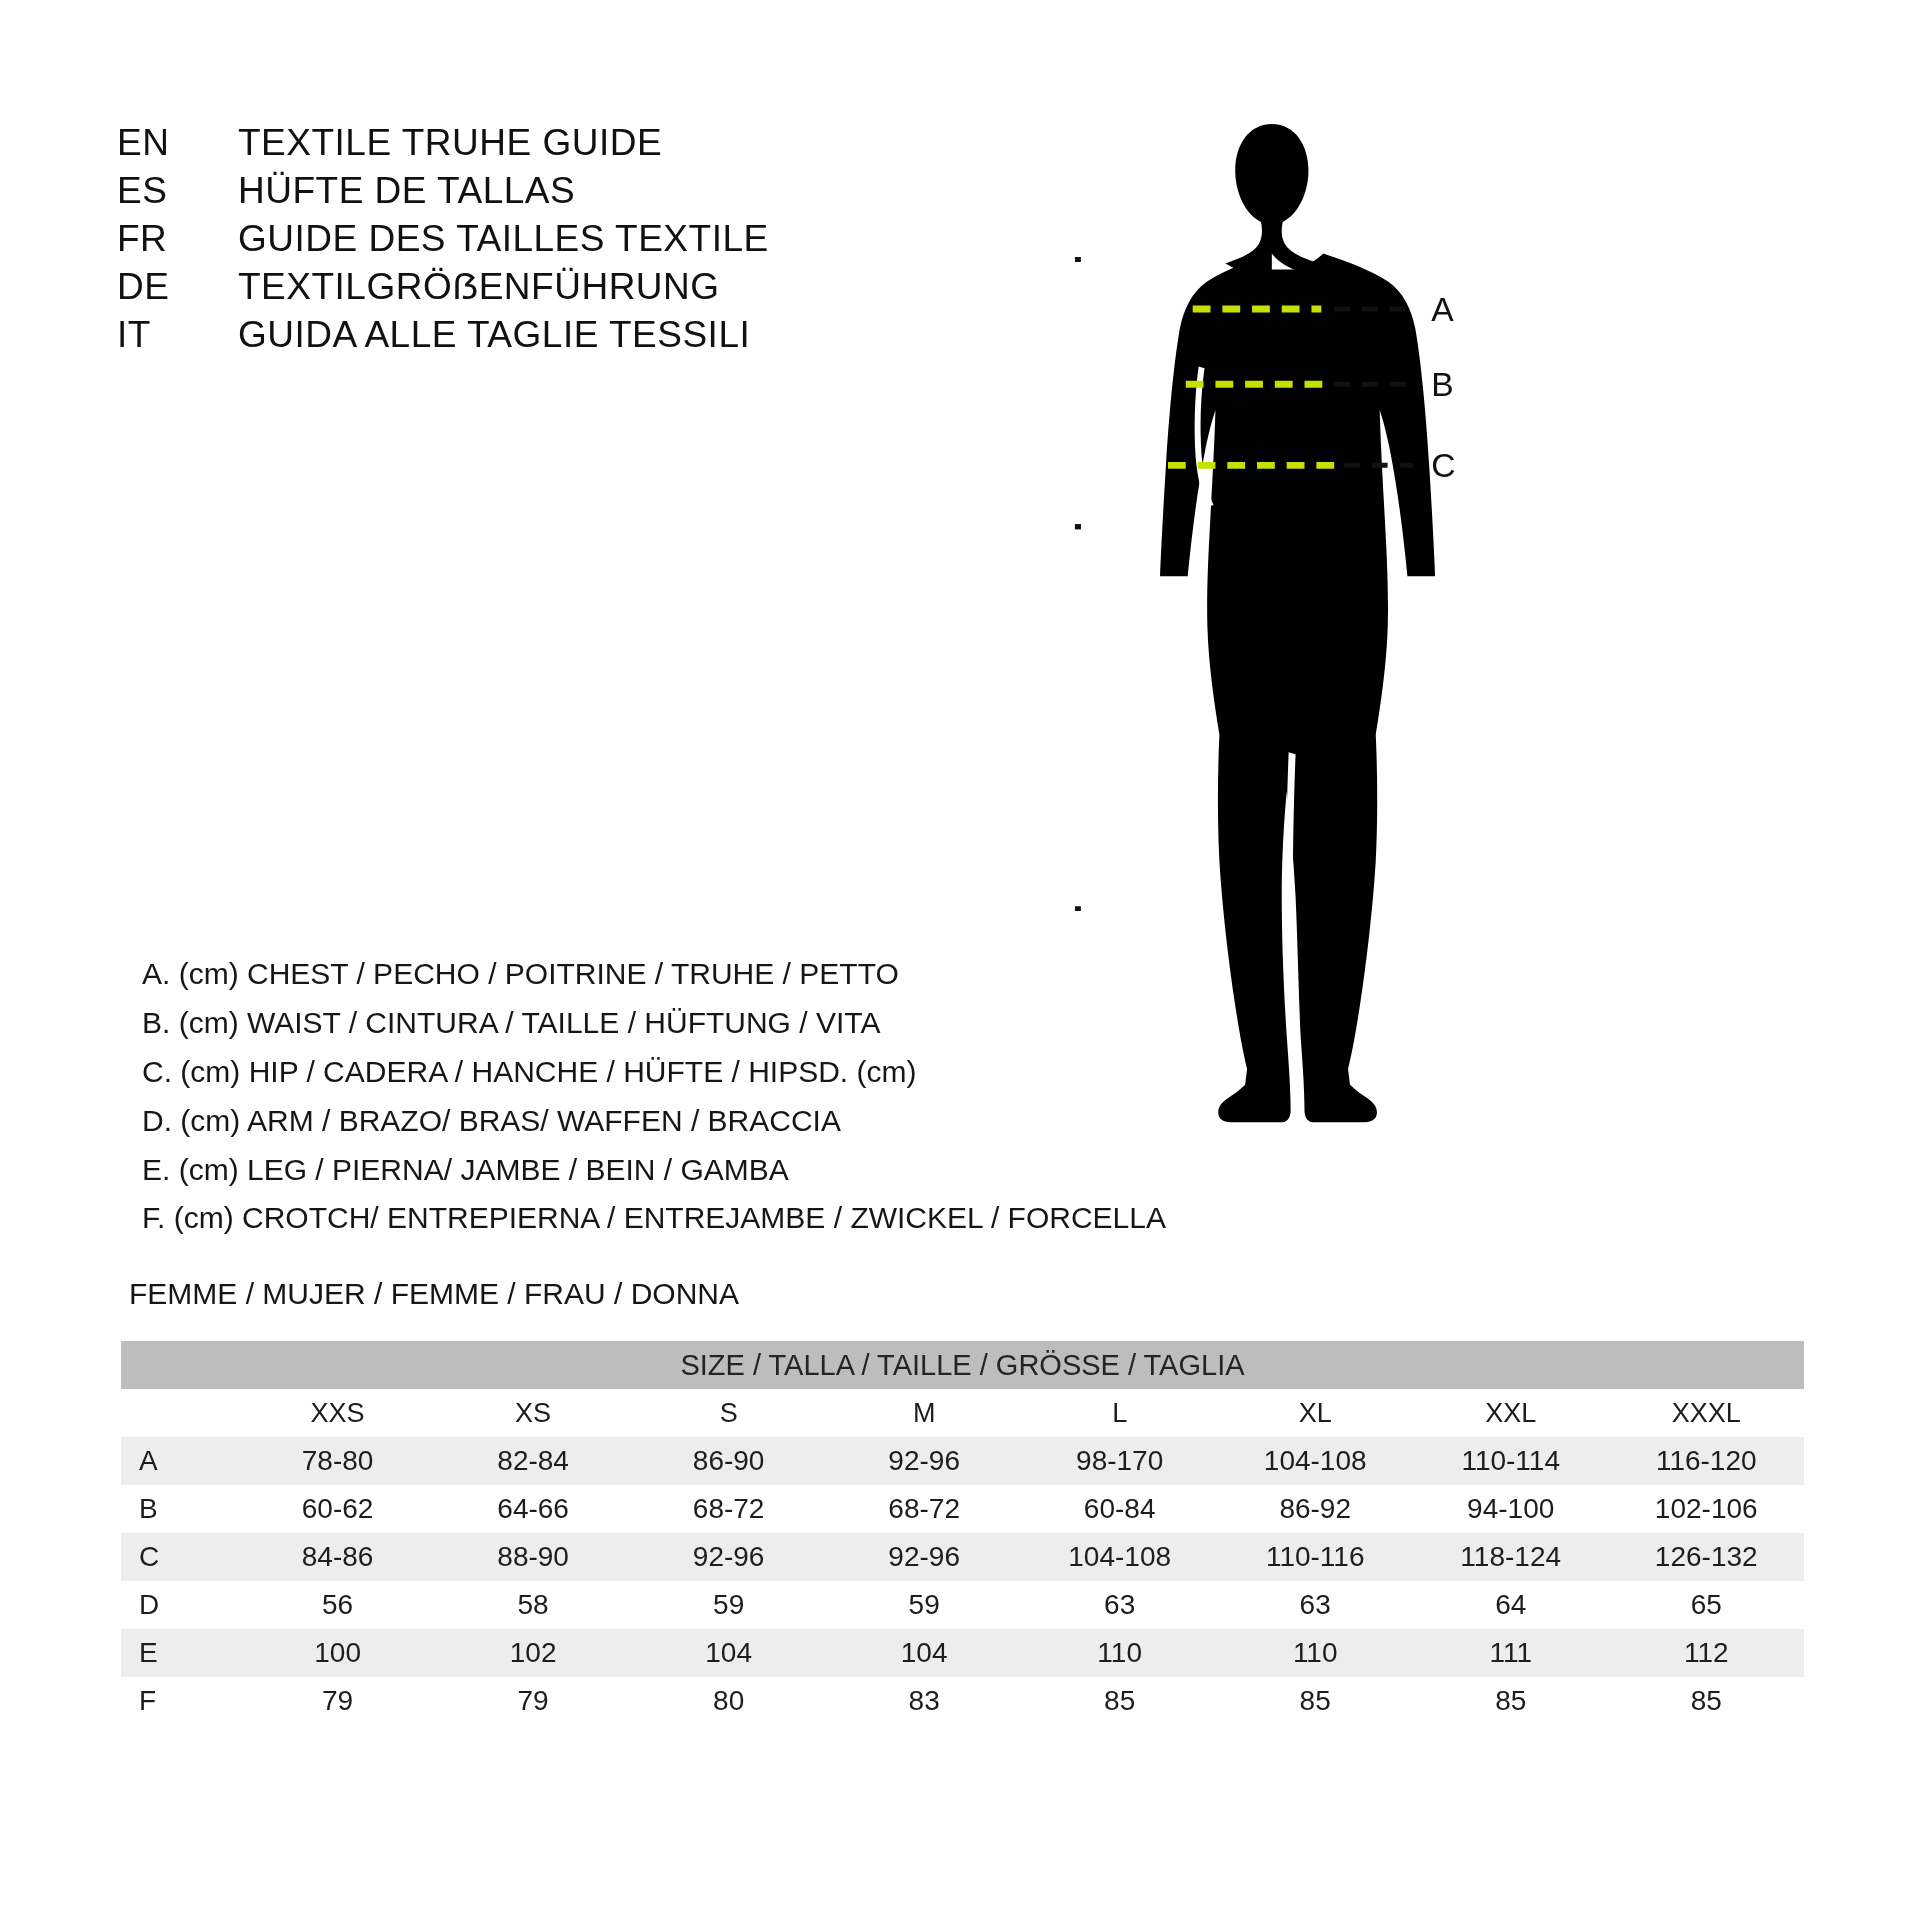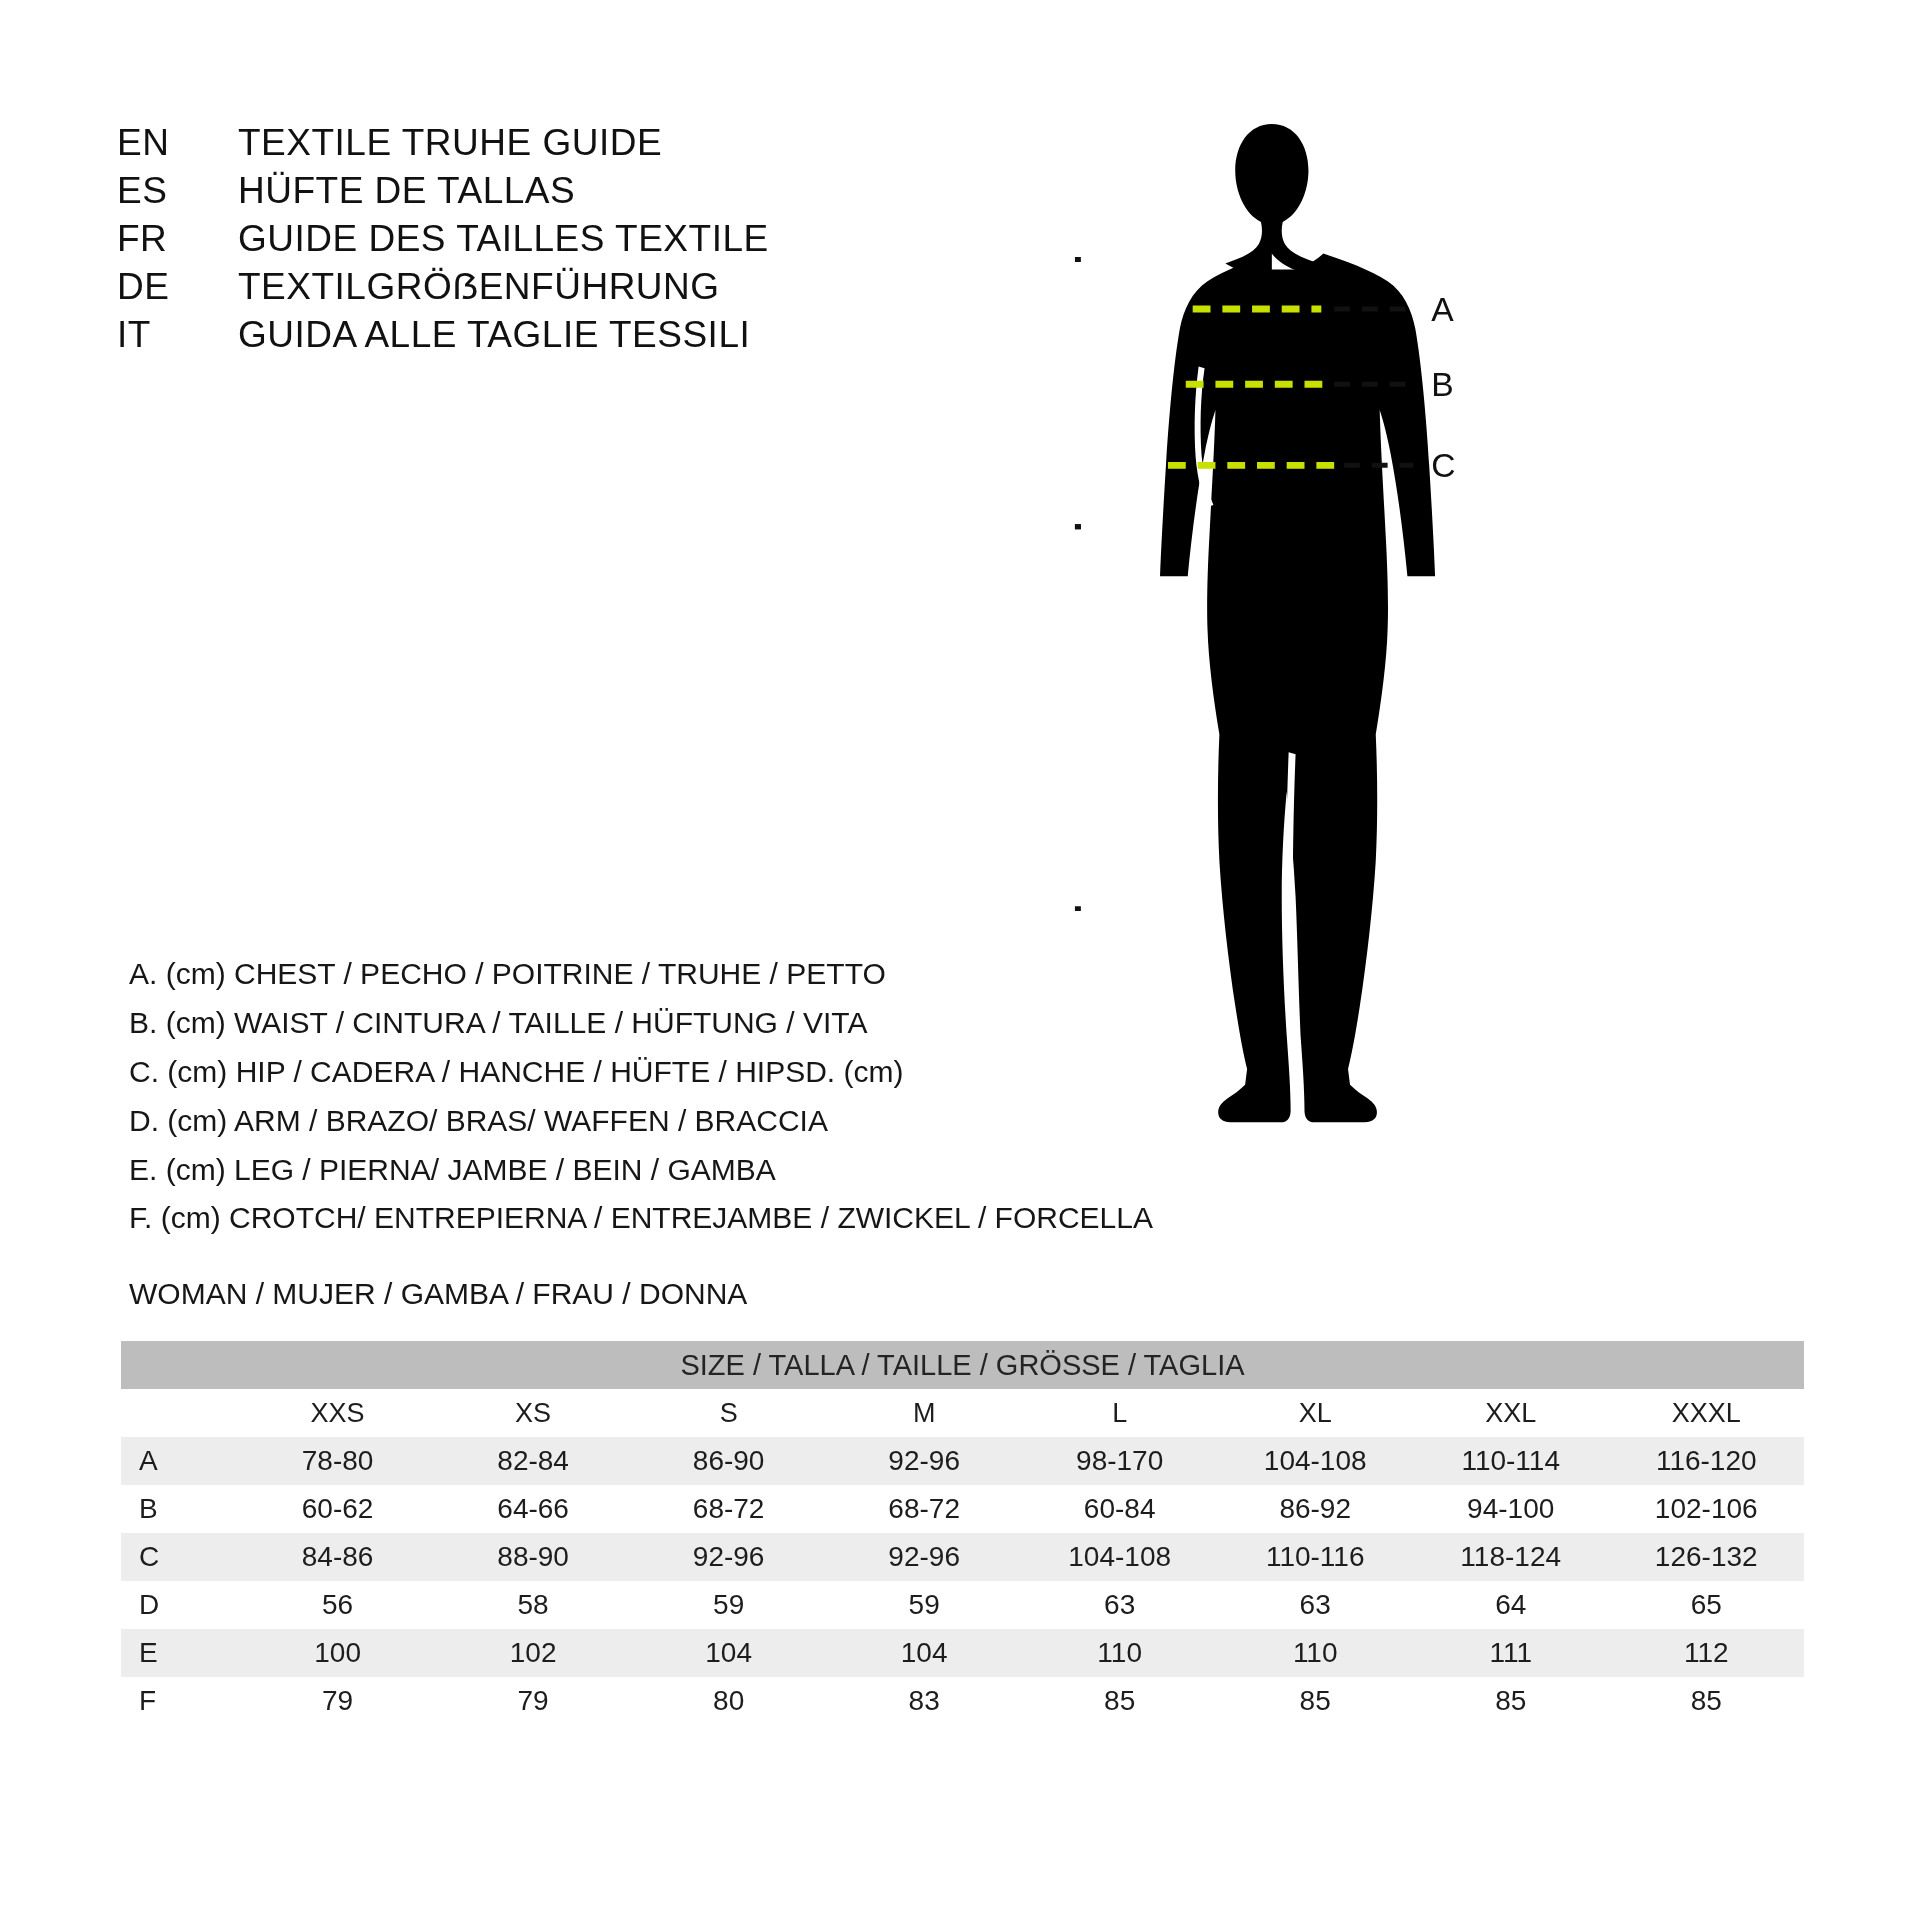--- a/index.html
+++ b/index.html
@@ -35,21 +35,21 @@
     width: 121px;
     flex: 0 0 121px;
   }
   .title-text {
     flex: 1 1 auto;
   }
 
   
   #legend-block {
     position: absolute;
-    left: 129px;
+    left: 142px;
     top: 950px;
     width: 1109px;
   }
   .legend-row {
     font-size: 30px;
     line-height: 1.63;
     color: #161616;
     white-space: nowrap;
   }
 
@@ -244,21 +244,21 @@
 
 <div id="legend-block">
   <div class="legend-row">A. (cm) CHEST / PECHO / POITRINE / TRUHE / PETTO</div>
   <div class="legend-row">B. (cm) WAIST / CINTURA / TAILLE / HÜFTUNG / VITA</div>
   <div class="legend-row">C. (cm) HIP / CADERA / HANCHE / HÜFTE / HIPSD. (cm)</div>
   <div class="legend-row">D. (cm) ARM / BRAZO/ BRAS/ WAFFEN / BRACCIA</div>
   <div class="legend-row">E. (cm) LEG / PIERNA/ JAMBE / BEIN / GAMBA</div>
   <div class="legend-row">F. (cm) CROTCH/ ENTREPIERNA / ENTREJAMBE / ZWICKEL / FORCELLA</div>
 </div>
 
-<div id="category-label">WOMAN / MUJER / GAMBA / FRAU / DONNA</div>
+<div id="category-label">FEMME / MUJER / FEMME / FRAU / DONNA</div>
 
 <table id="size-table">
   <tbody>
     <tr class="row-head">
       <td colspan="9">SIZE / TALLA / TAILLE / GRÖSSE / TAGLIA</td>
     </tr>
     <tr class="row-sizes">
       <td class="col-label"></td>
       <td class="col-data">XXS</td>
       <td class="col-data">XS</td>

